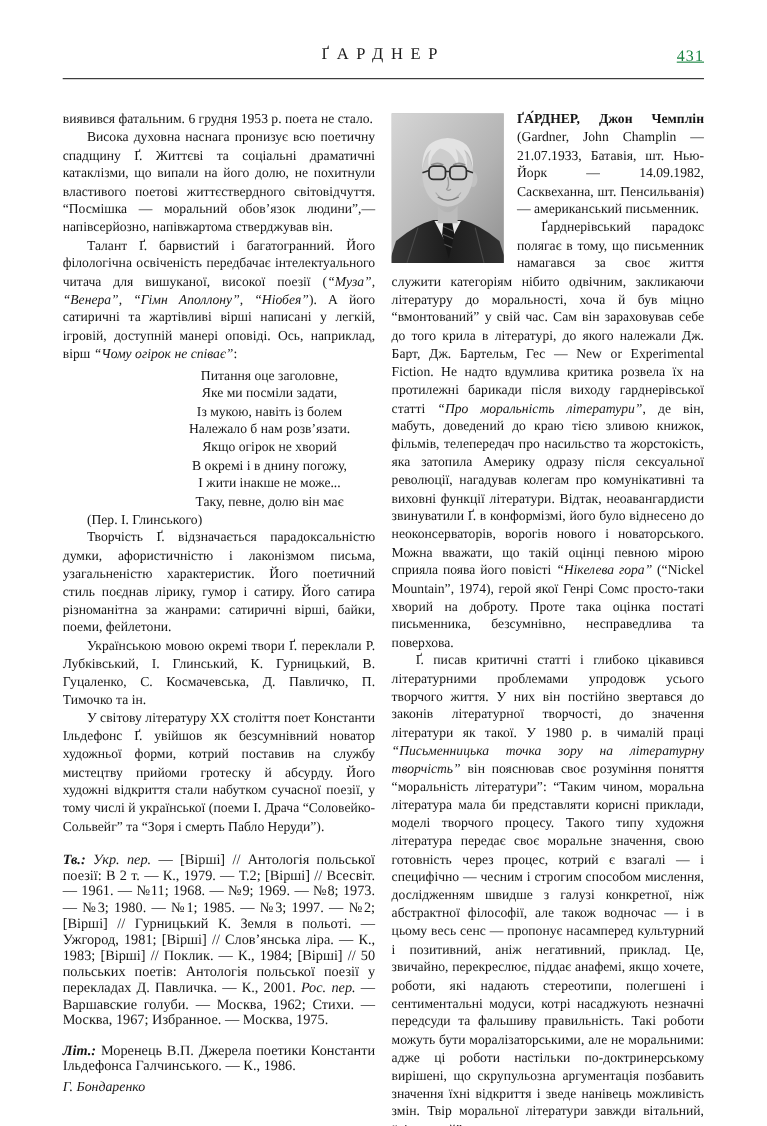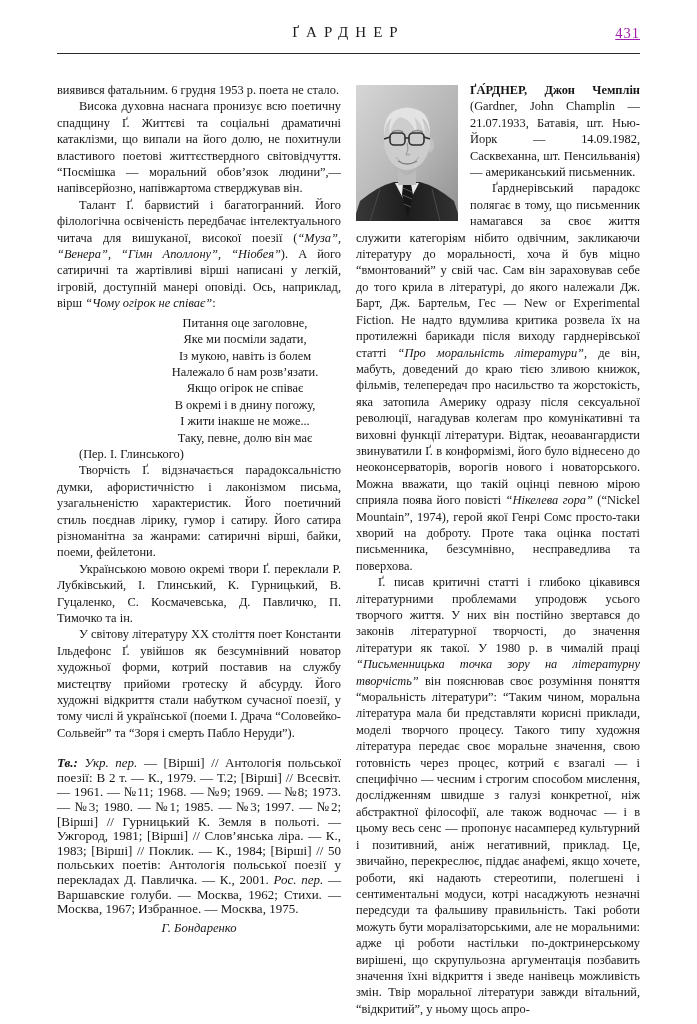--- a/index.html
+++ b/index.html
@@ -2,41 +2,41 @@
 <html lang="uk"><head>
 <meta charset="utf-8">
 <style>
   html,body{margin:0;padding:0;}
   body{
     width:697px;height:1024px;overflow:hidden;
     background:#ffffff;color:#141414;
     font-family:"Liberation Serif", serif;
     -webkit-font-smoothing:antialiased;
   }
-  .page{position:relative;width:697px;height:976px;box-sizing:border-box;padding:24px 57px 0 57px;}
+  .page{position:relative;width:697px;height:976px;box-sizing:border-box;padding:42px 57px 0 57px;}
   .running-head{position:relative;height:22px;}
   .rh-title{
     text-align:center;font-size:15px;letter-spacing:7px;font-weight:400;
     color:#1c1c1c;
   }
   .rh-page{
-    position:absolute;right:0;top:1px;font-size:14.5px;letter-spacing:1px;color:#a21caf;text-decoration:underline;
+    position:absolute;right:0;top:1px;font-size:14.5px;letter-spacing:1px;color:#15803d;text-decoration:underline;
   }
   .rh-rule{border:0;border-top:1.4px solid #2a2a2a;margin:7px 0 0 0;}
   .columns{display:flex;gap:15px;margin-top:28px;}
   .col{width:284px;font-size:12.4px;line-height:16.4px;text-align:justify;color:#161616;}
   .col p{margin:0;text-indent:22px;}
   p.noindent{text-indent:0;}
   .it{font-style:italic;}
   .bd{font-weight:bold;}
   .poem{margin:3px 0 0 92px;text-align:center;line-height:16.4px;}
   .attribution{text-indent:0;margin:5px 0 2px 0;}
   .biblio{font-size:13px;line-height:14.6px;margin-top:15px;text-indent:0;text-align:justify;}
   .lit{margin-top:13px;}
-  .signature{text-align:center;font-style:italic;font-size:12.6px;margin-top:3px;text-indent:0;}
+  .signature{text-align:left;font-style:italic;font-size:12.6px;margin-top:3px;text-indent:0;}
   .photo-frame{
     float:left;width:102px;height:136px;margin:3px 12px 3px 0;
     background:#b9b9b9;
   }
   .photo-frame svg{display:block;width:102px;height:136px;}
   .entry p:first-child{text-indent:0;}
 </style>
 </head>
 <body>
 
@@ -53,32 +53,33 @@
     <div class="col">
       <p class="noindent"><span>виявився фатальним. 6 грудня 1953 р. поета не стало.</span></p>
       <p><span>Висока духовна наснага пронизує всю поетичну спадщину Ґ. Життєві та соціальні драматичні катаклізми, що випали на його долю, не похитнули властивого поетові життєствердного світовідчуття. “Посмішка — моральний обов’язок людини”,— напівсерйозно, напівжартома стверджував він.</span></p>
       <p><span>Талант Ґ. барвистий і багатогранний. Його філологічна освіченість передбачає інтелектуального читача для вишуканої, високої поезії (</span><span class="it">“Муза”, “Венера”, “Гімн Аполлону”, “Ніобея”</span><span>). А його сатиричні та жартівливі вірші написані у легкій, ігровій, доступній манері оповіді. Ось, наприклад, вірш </span><span class="it">“Чому огірок не співає”</span><span>:</span></p>
 
       <div class="poem">
         <div>Питання оце заголовне,</div>
         <div>Яке ми посміли задати,</div>
         <div>Із мукою, навіть із болем</div>
         <div>Належало б нам розв’язати.</div>
-        <div>Якщо огірок не співає</div>
+        <div>Якщо огірок не хворий</div>
         <div>В окремі і в днину погожу,</div>
         <div>І жити інакше не може...</div>
         <div>Таку, певне, долю він має</div>
       </div>
       <p class="attribution">(Пер. І. Глинського)</p>
 
       <p><span>Творчість Ґ. відзначається парадоксальністю думки, афористичністю і лаконізмом письма, узагальненістю характеристик. Його поетичний стиль поєднав лірику, гумор і сатиру. Його сатира різноманітна за жанрами: сатиричні вірші, байки, поеми, фейлетони.</span></p>
       <p><span>Українською мовою окремі твори Ґ. переклали Р. Лубківський, І. Глинський, К. Гурницький, В. Гуцаленко, С. Космачевська, Д. Павличко, П. Тимочко та ін.</span></p>
       <p><span>У світову літературу ХХ століття поет Константи Ільдефонс Ґ. увійшов як безсумнівний новатор художньої форми, котрий поставив на службу мистецтву прийоми гротеску й абсурду. Його художні відкриття стали набутком сучасної поезії, у тому числі й української (поеми І. Драча “Соловейко-Сольвейг” та “Зоря і смерть Пабло Неруди”).</span></p>
 
       <div class="biblio"><span class="it bd">Тв.: </span><span class="it">Укр. пер.</span><span> — [Вірші] // Антологія польської поезії: В 2 т. — К., 1979. — Т.2; [Вірші] // Всесвіт. — 1961. — №11; 1968. — №9; 1969. — №8; 1973. — №3; 1980. — №1; 1985. — №3; 1997. — №2; [Вірші] // Гурницький К. Земля в польоті. — Ужгород, 1981; [Вірші] // Слов’янська ліра. — К., 1983; [Вірші] // Поклик. — К., 1984; [Вірші] // 50 польських поетів: Антологія польської поезії у перекладах Д. Павличка. — К., 2001. </span><span class="it">Рос. пер.</span><span> — Варшавские голуби. — Москва, 1962; Стихи. — Москва, 1967; Избранное. — Москва, 1975.</span></div>
+      <div class="biblio lit"><span class="it bd">Літ.: </span><span>Моренець В.П. Джерела поетики Константи Ільдефонса Галчинського. — К., 1986.</span></div>
       <div class="signature">Г. Бондаренко</div>
     </div>
 
     <div class="col">
       <div class="photo-frame">
         <svg viewBox="0 0 102 136" xmlns="http://www.w3.org/2000/svg">
           <defs>
             <linearGradient id="bgG" x1="0" y1="0" x2="1" y2="1">
               <stop offset="0" stop-color="#d6d6d6"></stop>
               <stop offset="0.6" stop-color="#b3b3b3"></stop>

